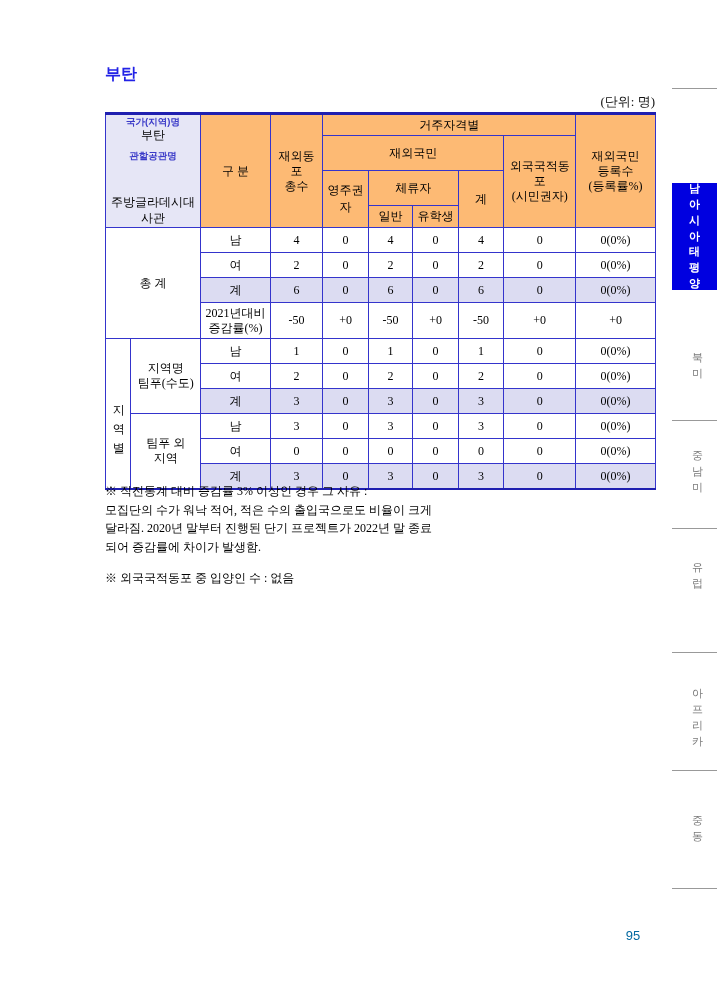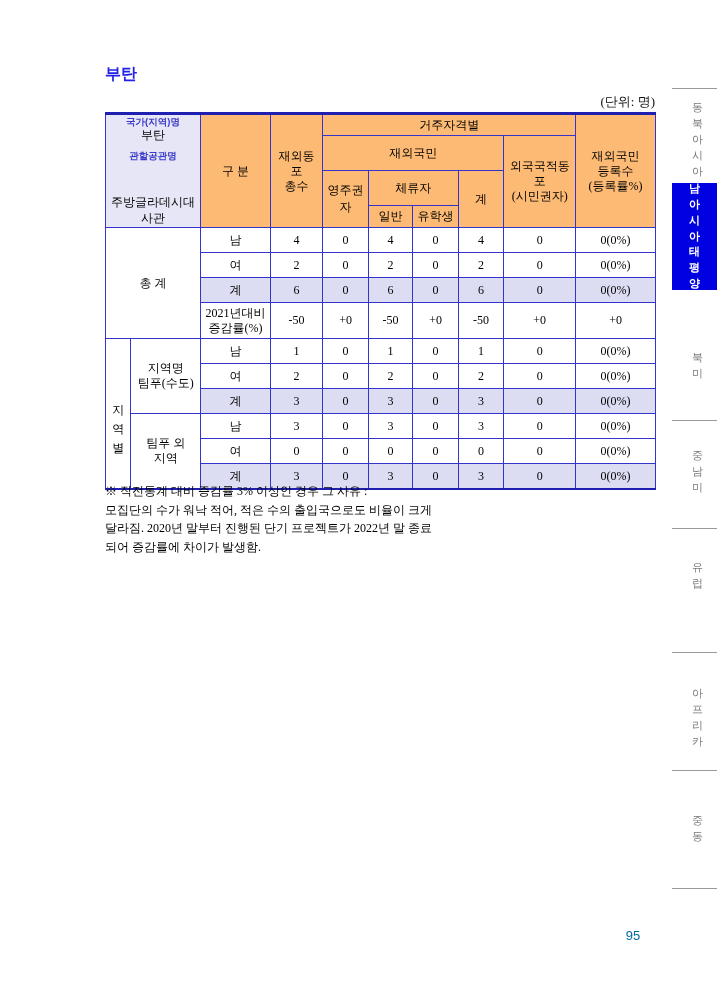--- a/index.html
+++ b/index.html
@@ -37,21 +37,21 @@
     font-size:9.5px; font-weight:bold; color:#3a3ac8; line-height:1.3;
   }
   .info-value { display:block; font-size:12px; color:#000; line-height:1.3; margin-bottom:6px; }
   .info-value:last-child { margin-bottom:0;margin-top:33px; }
   td.num { text-align:right; padding-right:6px; }
   tr.hl td { background:#dcdcf2; }
   .pre { white-space:pre-line; line-height:1.25; }
   td.vert-cell { padding:0; vertical-align:middle; }
   .vert-stack {
     display:inline-block; width:13px; word-break:break-all;
-    line-height:1.6; font-size:12px; text-align:center;margin-top:32px;
+    line-height:1.6; font-size:12px; text-align:right;margin-top:32px;
   }
   
   .footnotes { position:absolute; left:105px; top:482px; width:560px; font-size:12px; }
   .footnote { line-height:1.55; margin-bottom:2px; }
   .fn-reason { display:inline-block; vertical-align:top; width:333px; line-height:1.55; }
   .footnote.last { margin-top:13px; }
   
   .sidebar-divider { position:absolute; left:672px; width:45px; height:0; border-top:1px solid #999; }
   .side-tab {
     position:absolute; left:678px; width:39px; text-align:center;
@@ -230,26 +230,24 @@
           <td class="num">3</td>
           <td class="num">0</td>
           <td class="num">0(0%)</td>
         </tr>
       </tbody>
     </table>
   </div>
 
   <div class="footnotes">
     <div class="footnote"><span>※ 직전통계 대비 증감률 3% 이상인 경우 그 사유 : </span><span class="fn-reason">모집단의 수가 워낙 적어, 적은 수의 출입국으로도 비율이 크게 달라짐. 2020년 말부터 진행된 단기 프로젝트가 2022년 말 종료되어 증감률에 차이가 발생함.</span></div>
+    <div class="footnote last">※ 외국국적동포 중 입양인 수 : 없음</div>
   </div>
 
   <div class="sidebar-divider" style="top:88px"></div>
-  <div class="side-tab" style="top:100px">
-    <span class="vtxt">동북아시아</span>
-  </div>
   <div class="side-tab active-tab" style="top:183px; height:107px;">
     <span class="vtxt">남아시아태평양</span>
   </div>
   <div class="side-tab" style="top:350px">
     <span class="vtxt">북미</span>
   </div>
   <div class="sidebar-divider" style="top:420px"></div>
   <div class="side-tab" style="top:448px">
     <span class="vtxt">중남미</span>
   </div>

